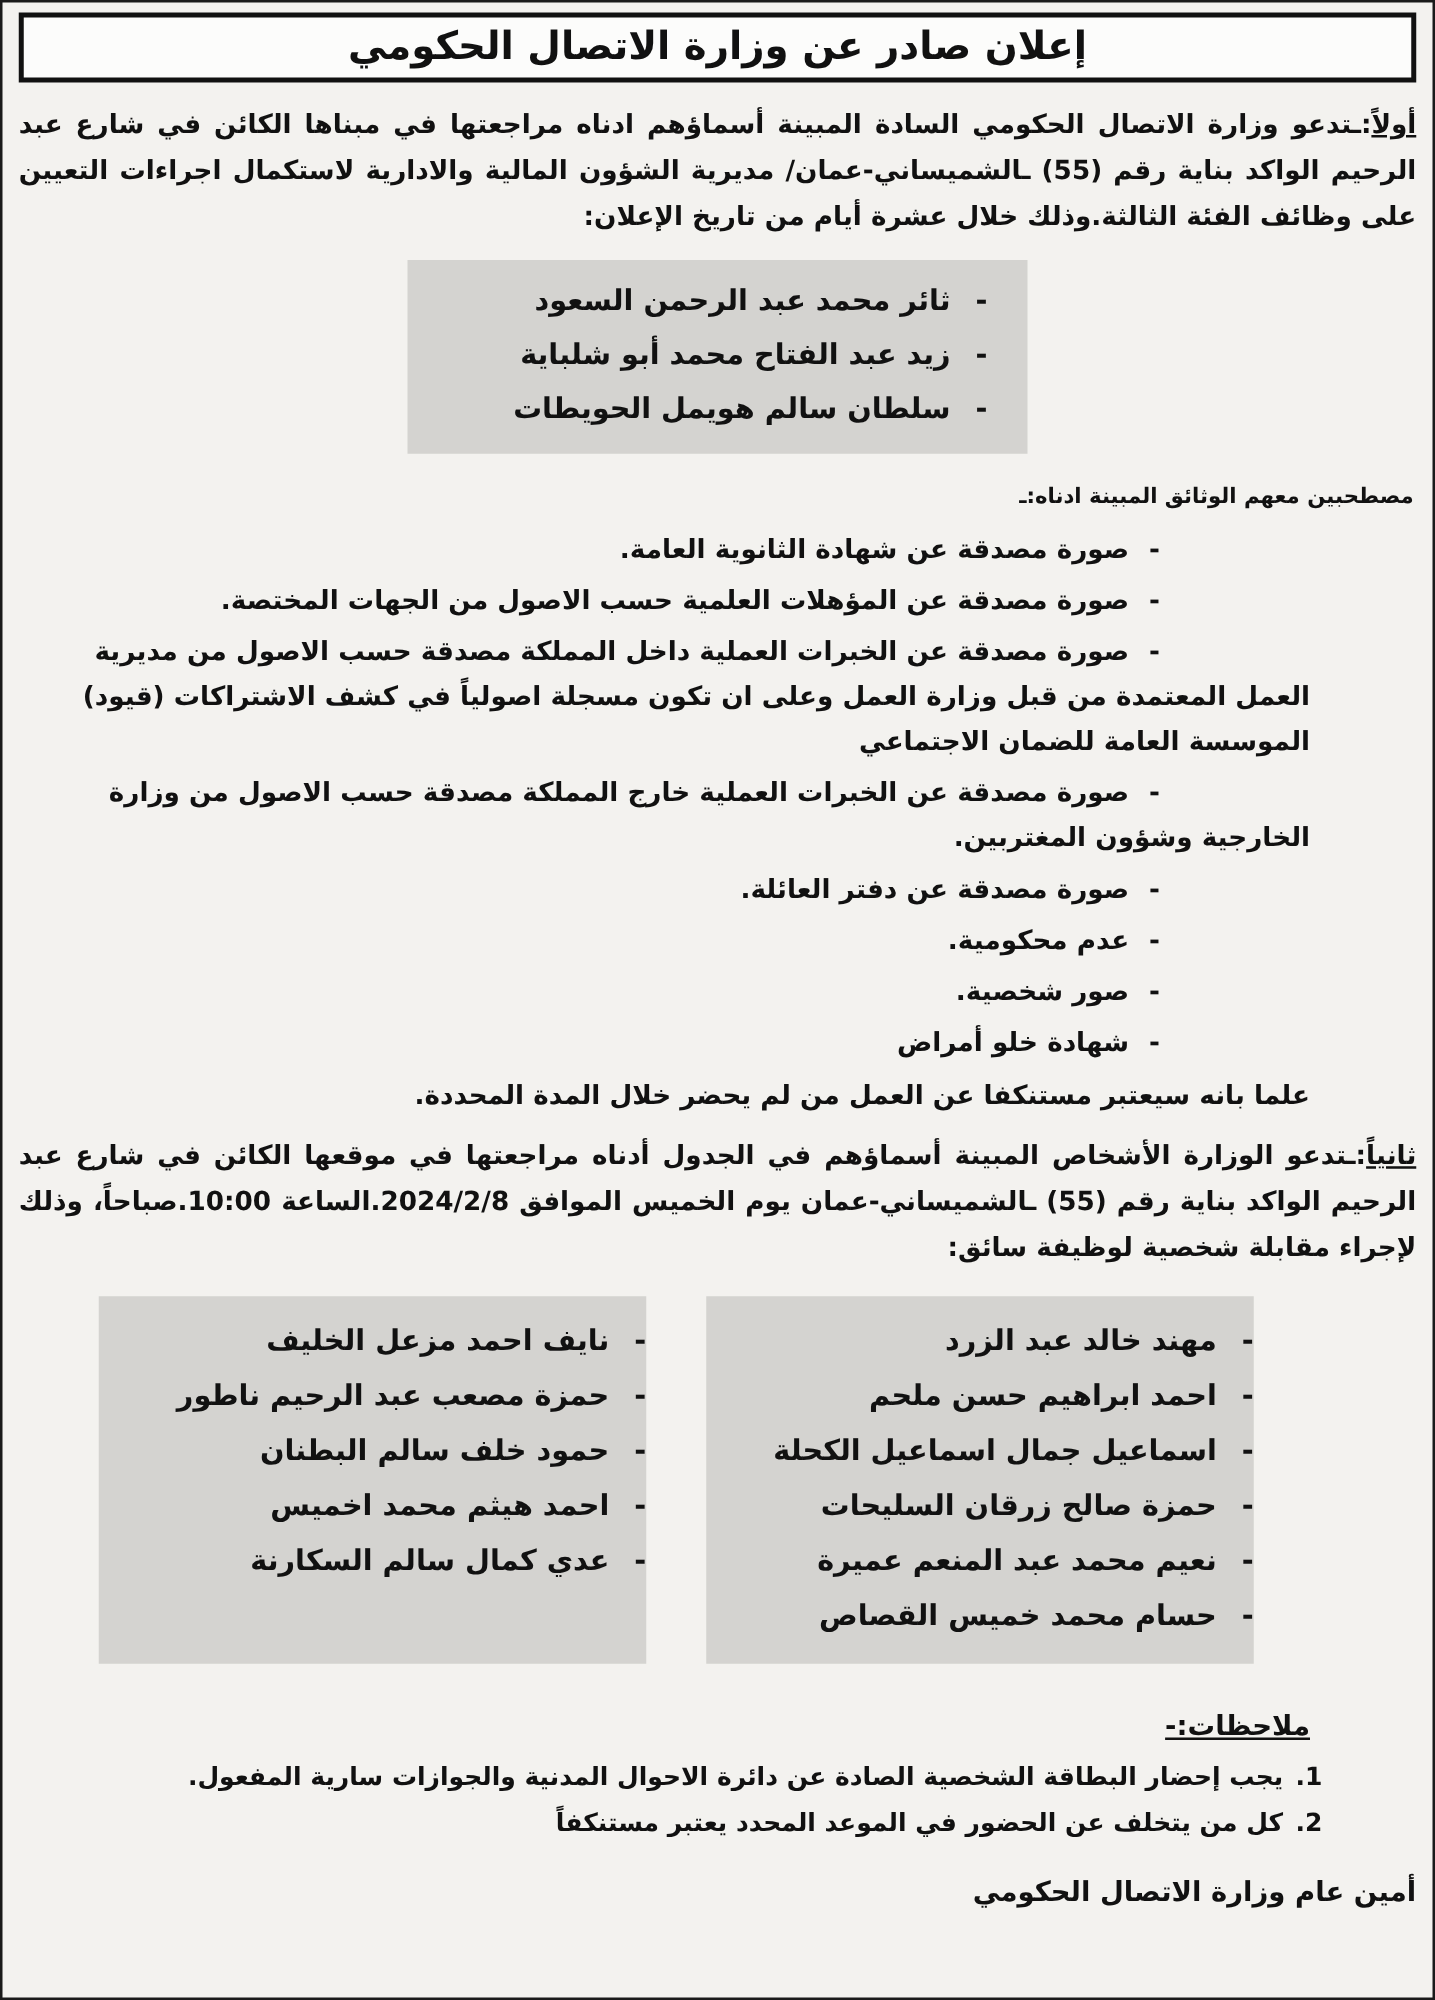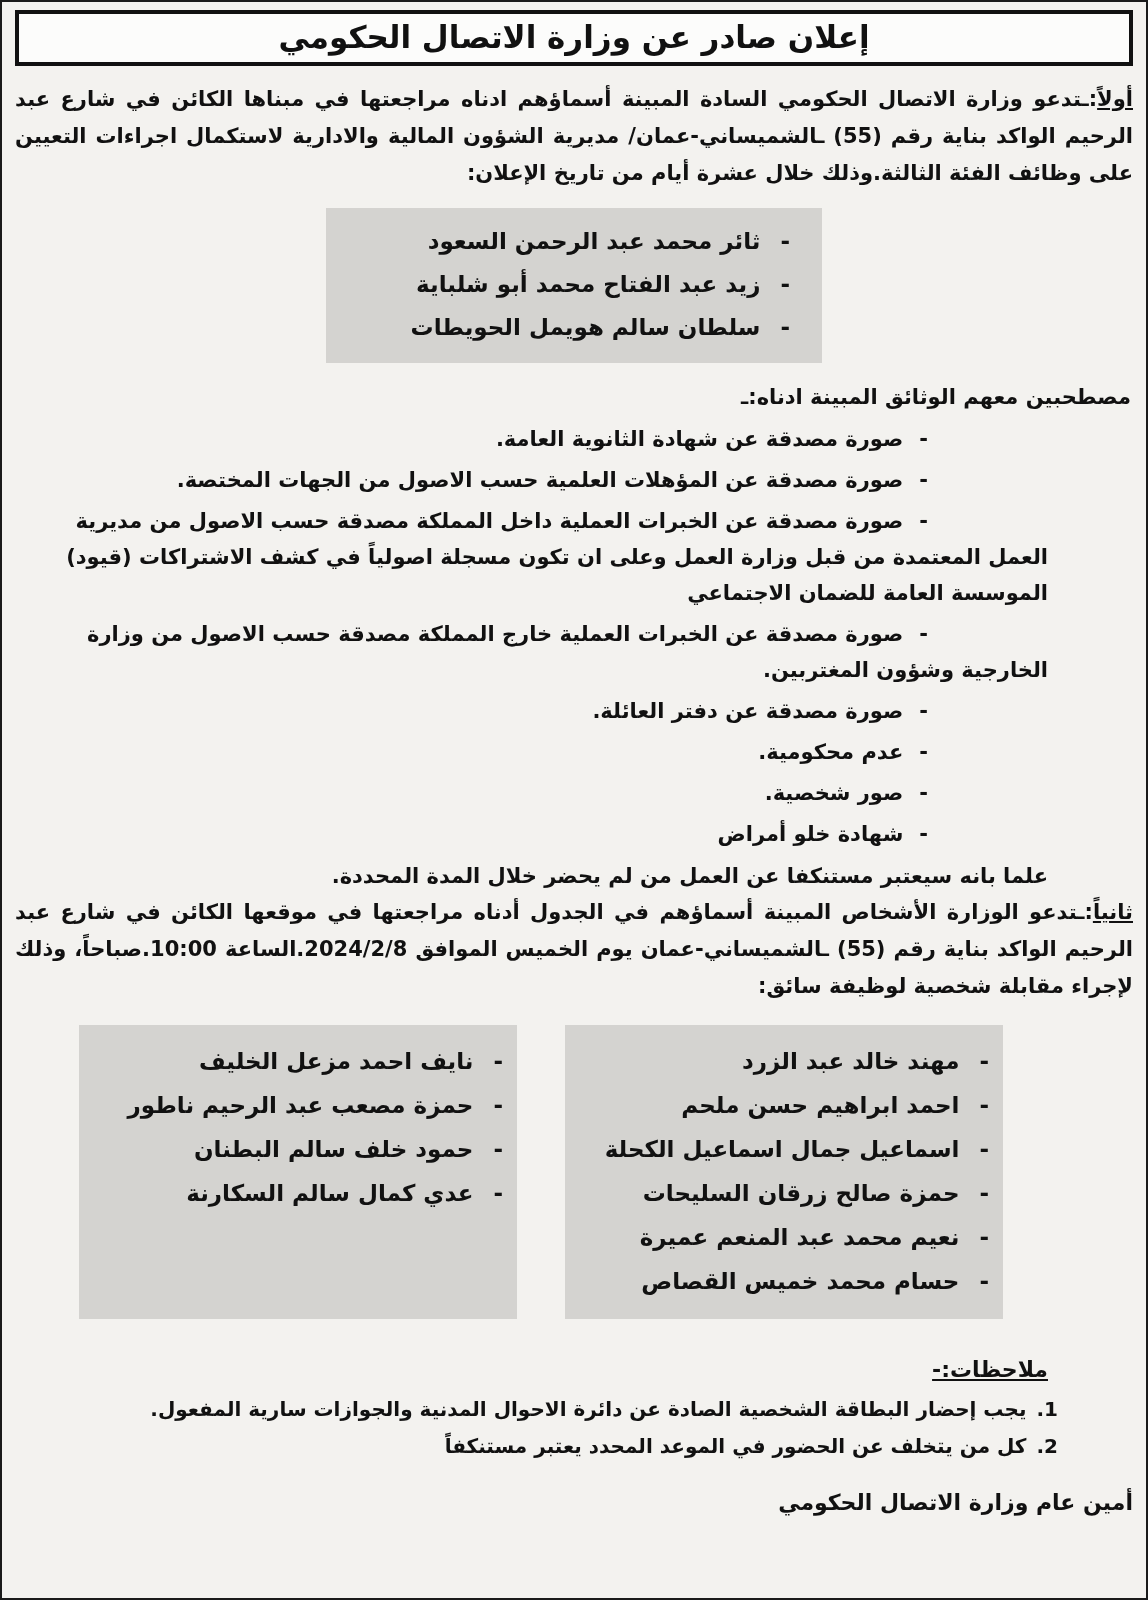--- a/index.html
+++ b/index.html
@@ -40,21 +40,21 @@
   }
   .name-row {
     font-size:23px;
     line-height:43px;
     text-align:right;
     white-space:nowrap;
   }
   .name-row::before { content:"-"; margin-left:20px; }
   .docs-heading {
     margin:16px 2px 0 0;
-    font-size:21px;
+    font-size:17px;
     line-height:36px;
     text-align:right;
   }
   .doc-list {
     margin-top:6px;
     padding:0 85px 0 40px;
     list-style:none;
   }
   .doc-item {
     font-size:21px;
@@ -65,31 +65,31 @@
   }
   .doc-item::before { content:"-"; margin-left:16px; }
   .warning {
     margin-top:6px;
     padding-left:40px;
     padding-right:85px;
     font-size:21px;
     line-height:36px;
     text-align:right;
   }
-  .intro.second { margin-top:0; }
+  .intro.second { margin-top:12px; }
   .cols {
     display:flex;
     gap:48px;
     margin-top:20px;
     padding:0 130px 0 64px;
   }
   .col-box {
     flex:1;
     background:var(--box_bg,#d4d3d0);
-    padding:14px 14px 16px 10px;
+    padding:14px 0 16px 10px;
   }
   .col-box .name-row { font-size:23px; line-height:44px; }
   .notes-heading {
     margin-top:34px;
     padding-right:85px;
     font-size:22px;
     line-height:34px;
     text-align:right;
     text-decoration:none;
   }
@@ -157,20 +157,21 @@
       <div class="name-row">احمد ابراهيم حسن ملحم</div>
       <div class="name-row">اسماعيل جمال اسماعيل الكحلة</div>
       <div class="name-row">حمزة صالح زرقان السليحات</div>
       <div class="name-row">نعيم محمد عبد المنعم عميرة</div>
       <div class="name-row">حسام محمد خميس القصاص</div>
     </div>
     <div class="col-box">
       <div class="name-row">نايف احمد مزعل الخليف</div>
       <div class="name-row">حمزة مصعب عبد الرحيم ناطور</div>
       <div class="name-row">حمود خلف سالم البطنان</div>
+      <div class="name-row">احمد هيثم محمد اخميس</div>
       <div class="name-row">عدي كمال سالم السكارنة</div>
     </div>
   </div>
 
   <p class="notes-heading"><span>ملاحظات:-</span></p>
 
   <ul class="notes-list">
     <li class="note-item">
       <span class="note-num">1.</span>
       <span class="note-text">يجب إحضار البطاقة الشخصية الصادة عن دائرة الاحوال المدنية والجوازات سارية المفعول.</span>

